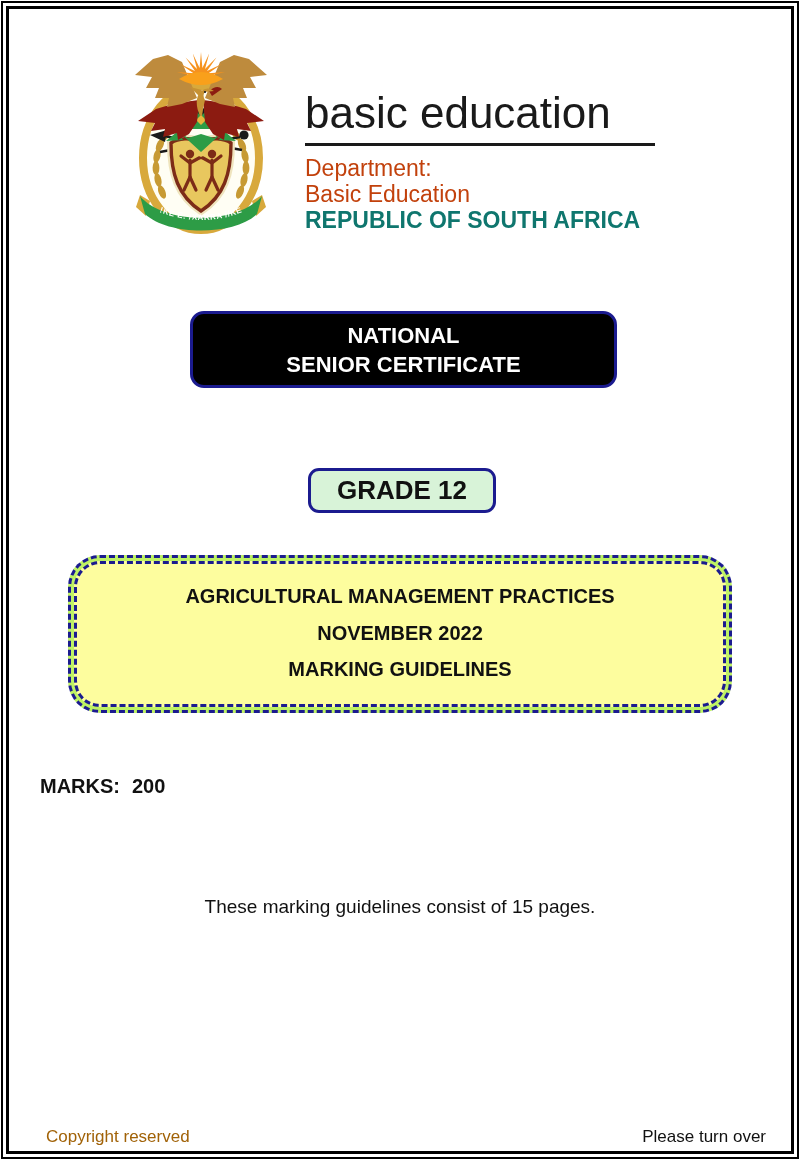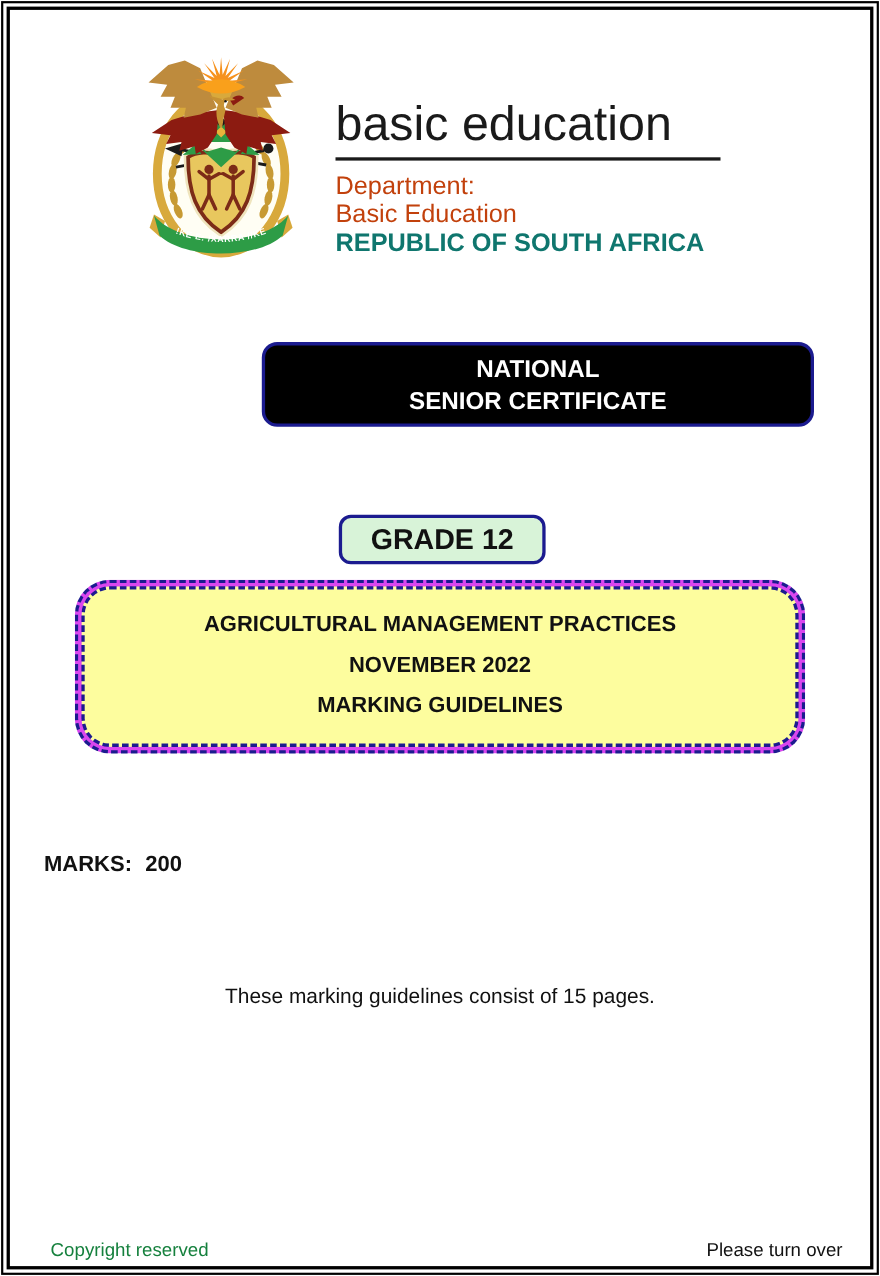--- a/index.html
+++ b/index.html
@@ -9,45 +9,45 @@
   .frame-inner{position:absolute;inset:6px;border:3px solid #000;pointer-events:none;}
 
   .coa{position:absolute;left:126px;top:46px;width:150px;height:192px;}
 
   .brand-block{position:absolute;left:305px;top:90px;width:360px;}
   .brand{font-size:44px;line-height:1.05;color:#1a1a1a;letter-spacing:0px;}
   .brand-rule{width:350px;height:3px;background:#1a1a1a;margin-top:7px;margin-bottom:9px;}
   .dept{font-size:23px;line-height:26px;color:#c2410c;}
   .country{font-size:23px;line-height:27px;font-weight:bold;color:#0f766e;}
 
-  .nsc-banner{position:absolute;left:190px;top:311px;width:502px;height:77px;
+  .nsc-banner{position:absolute;left:190px;top:311px;width:427px;height:77px;
     background:#000000;border:3px solid #1b1b8f;border-radius:14px;box-sizing:border-box;
     display:flex;flex-direction:column;align-items:center;justify-content:center;
-    color:#ffffff;font-weight:bold;font-size:22px;line-height:29px;text-align:center;margin-left:48px;}
+    color:#ffffff;font-weight:bold;font-size:22px;line-height:29px;text-align:center;}
 
   .grade-badge{position:absolute;left:308px;top:468px;width:188px;height:45px;
     background:#d8f3d8;border:3px solid #1b1b8f;border-radius:11px;box-sizing:border-box;
     display:flex;align-items:center;justify-content:center;
     font-weight:bold;font-size:26px;color:#111;}
 
-  .subject-outer{position:absolute;left:68px;top:527px;width:664px;height:158px;
-    border:3px dashed #1b1b8f;border-radius:32px;box-sizing:border-box;padding:3px;background:#d946ef;}
+  .subject-outer{position:absolute;left:68px;top:555px;width:664px;height:158px;
+    border:3px dashed #1b1b8f;border-radius:32px;box-sizing:border-box;padding:3px;background:#bef264;}
   .subject-inner{width:100%;height:100%;box-sizing:border-box;background:#fdfd9e;
     border:3px dashed #1b1b8f;border-radius:26px;
     display:flex;flex-direction:column;justify-content:space-between;
     padding:21px 10px 23px;text-align:center;}
   .subject-line{font-weight:bold;font-size:20px;color:#111;}
 
   .marks{position:absolute;left:40px;top:775px;font-weight:bold;font-size:20px;color:#111;}
   .marks .val{margin-left:12px;}
 
   .pages-note{position:absolute;left:0;top:896px;width:100%;text-align:center;
     font-weight:normal;font-size:19px;color:#111;}
 
-  .footer-left{position:absolute;left:46px;top:1127px;font-size:17px;color:#15803d;}
+  .footer-left{position:absolute;left:46px;top:1127px;font-size:17px;color:#a16207;}
   .footer-right{position:absolute;right:34px;top:1127px;font-size:17px;color:#111;}
 </style>
 </head>
 <body>
 
 <div class="page">
   <div class="frame-outer"></div>
   <div class="frame-inner"></div>
 
   <svg class="coa" viewBox="0 0 150 192" aria-hidden="true">

